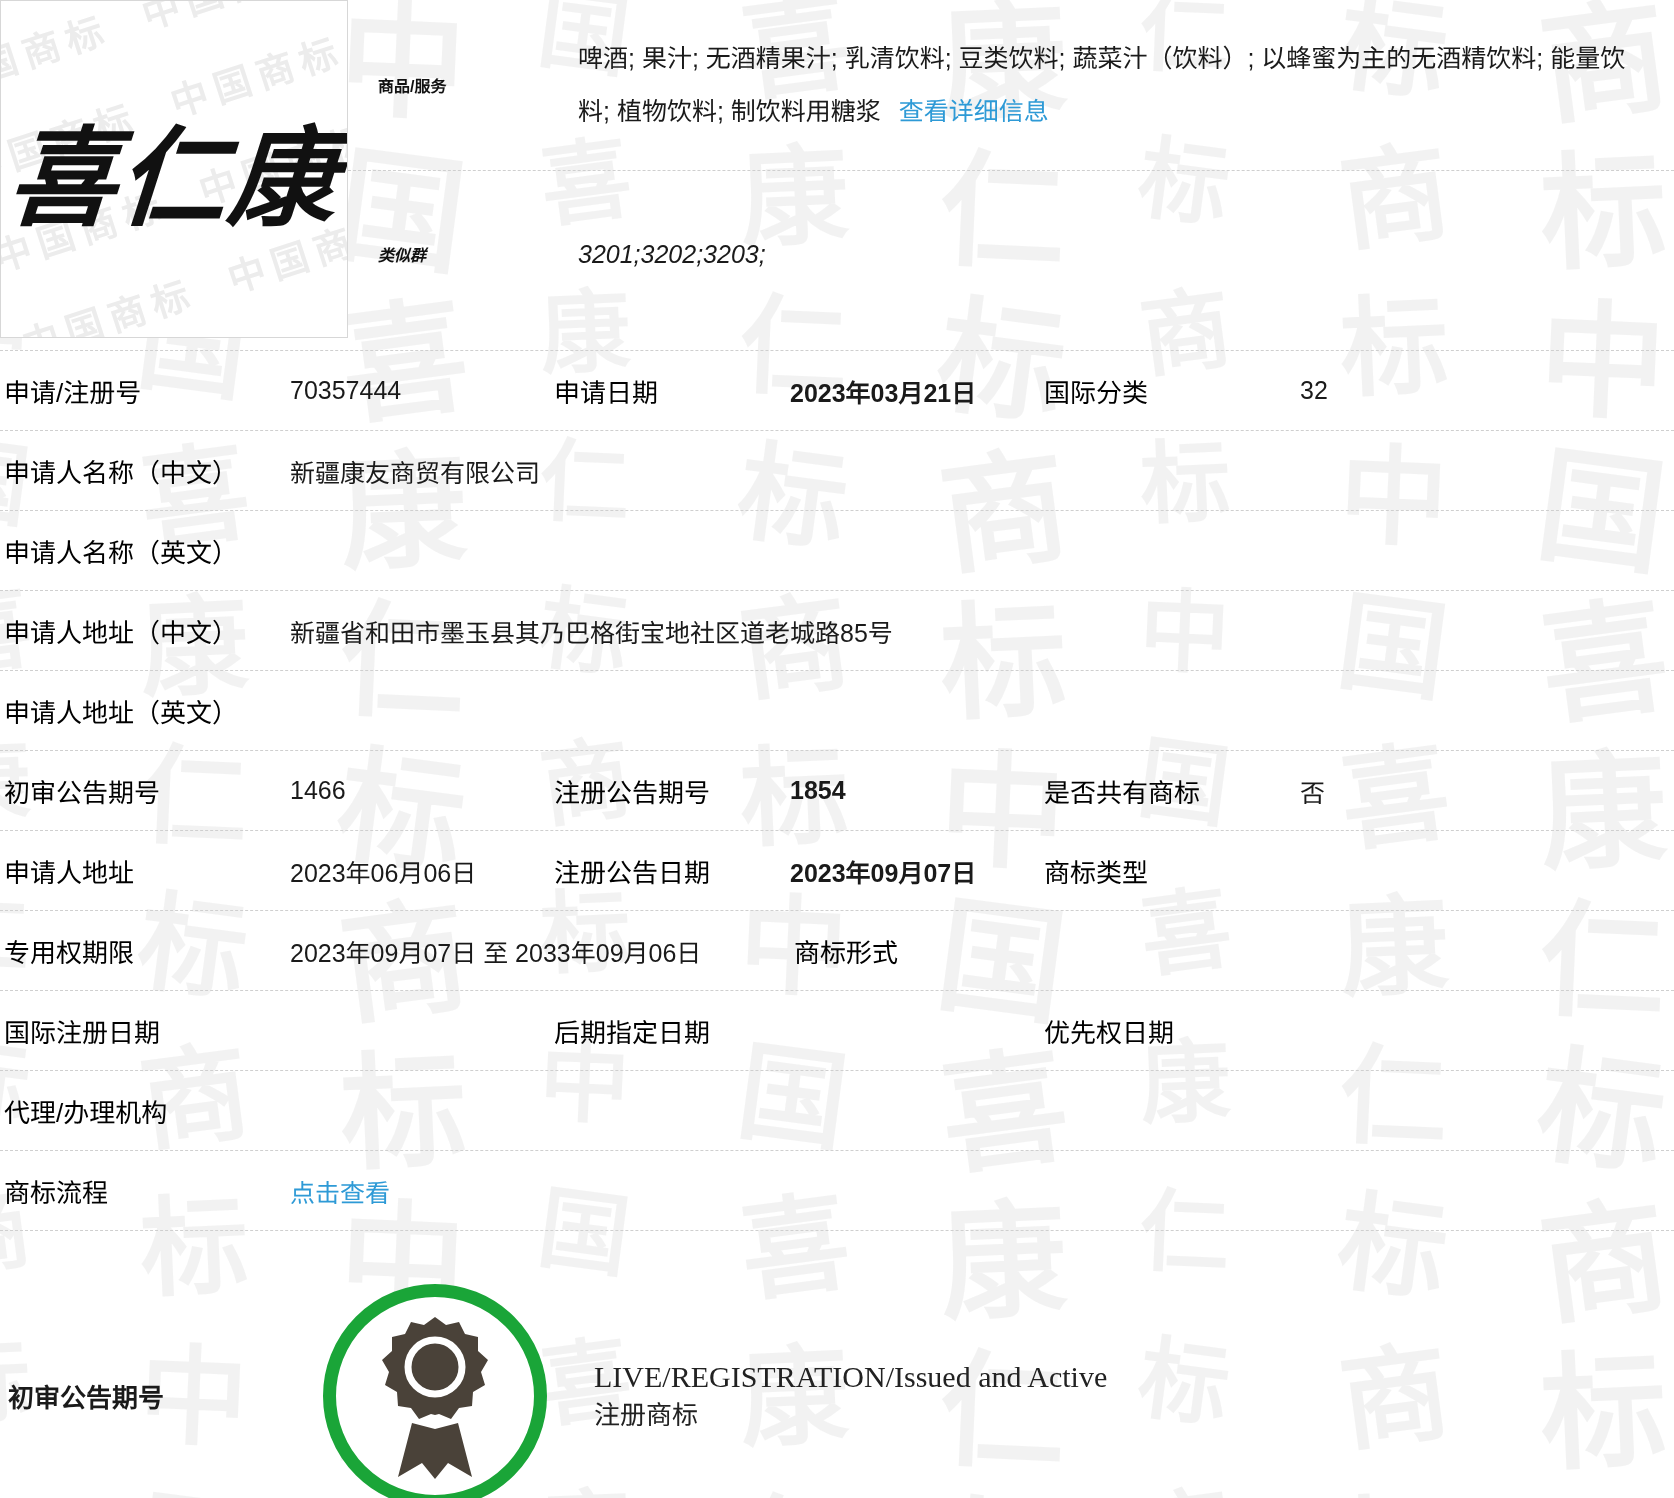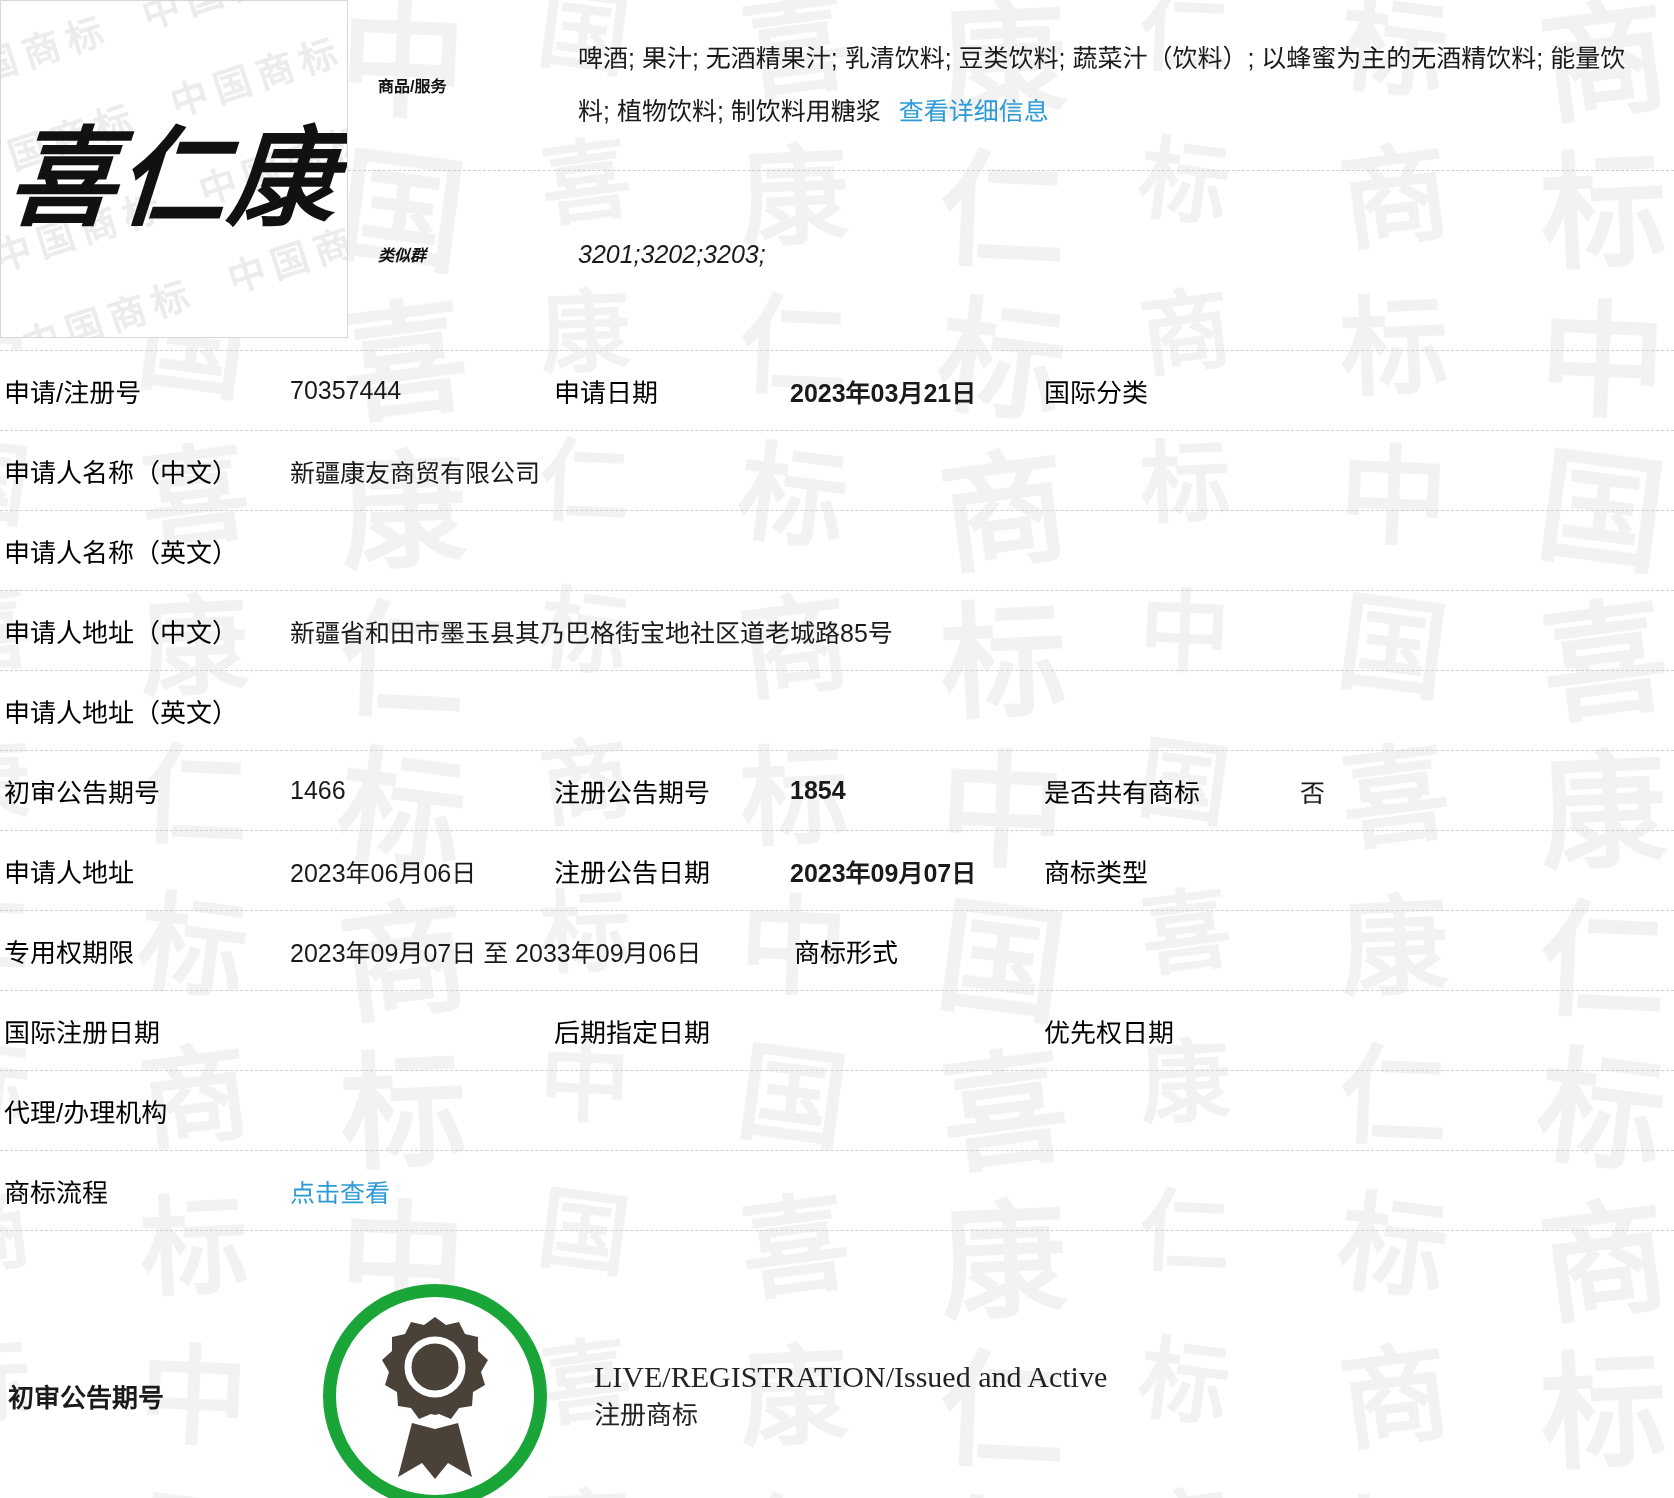--- a/index.html
+++ b/index.html
@@ -348,20 +348,21 @@
       </div>
     </div>
   </div>
 
   <div class="row">
     <div class="c-label w-lbl1">申请/注册号</div>
     <div class="c-value w-val1">70357444</div>
     <div class="c-label w-lbl2">申请日期</div>
     <div class="c-value w-val2">2023年03月21日</div>
     <div class="c-label w-lbl3">国际分类</div>
+    <div class="c-value w-val3">32</div>
   </div>
 
   <div class="row">
     <div class="c-label w-lbl-wide">申请人名称（中文）</div>
     <div class="c-value w-val-wide">新疆康友商贸有限公司</div>
   </div>
 
   <div class="row">
     <div class="c-label w-lbl-wide">申请人名称（英文）</div>
     <div class="c-value w-val-wide"></div>

